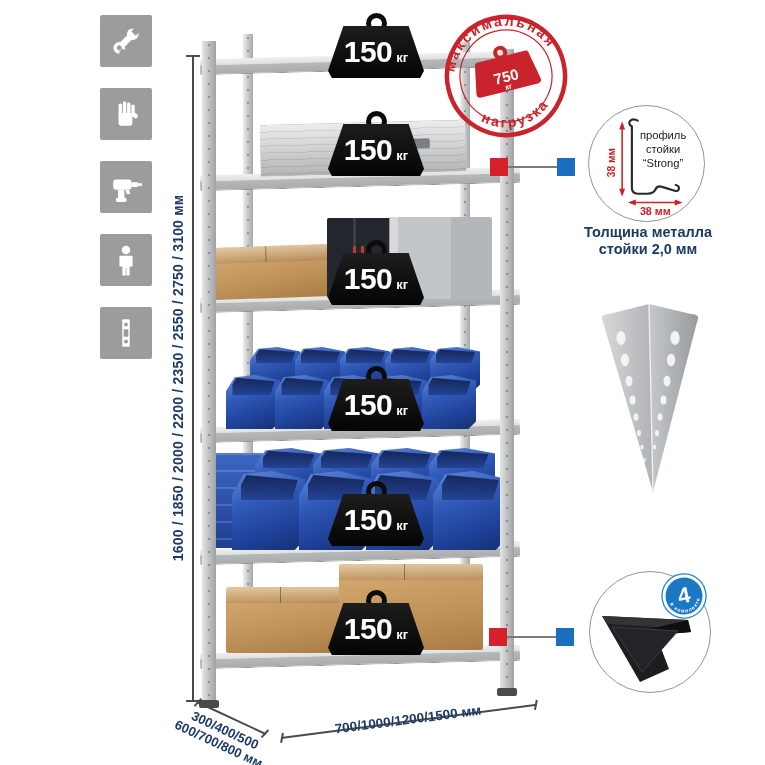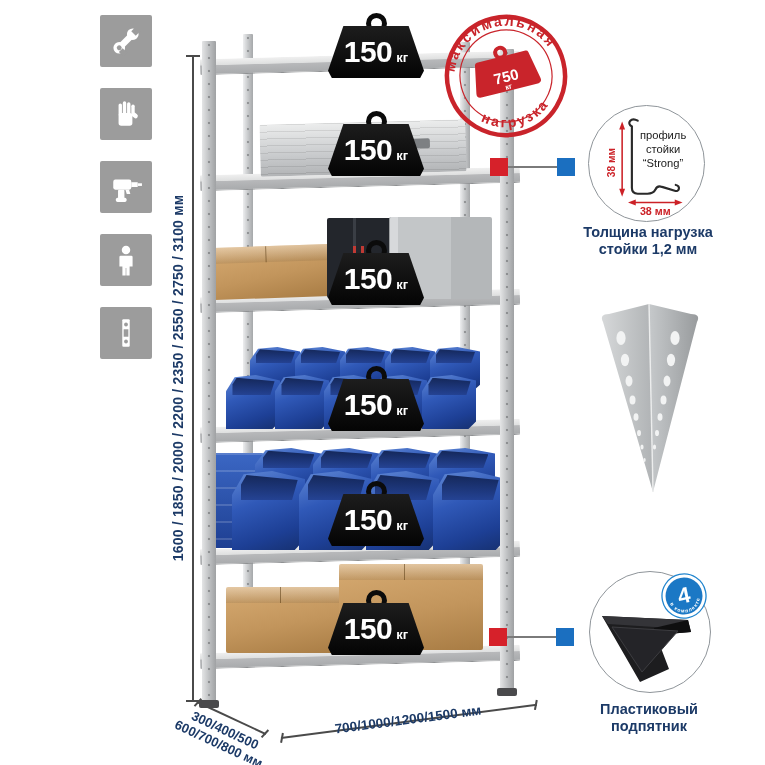--- a/index.html
+++ b/index.html
@@ -277,22 +277,22 @@
       <line x1="45" y1="99" x2="91" y2="99" stroke="#cc2127" stroke-width="1.6"></line>
       <polygon points="40,99 48,96 48,102" fill="#cc2127"></polygon>
       <polygon points="96,99 88,96 88,102" fill="#cc2127"></polygon>
       <text x="68" y="112" text-anchor="middle" font-size="11" font-weight="700" fill="#cc2127" font-family="Liberation Sans, sans-serif">38 мм</text>
       <text x="76" y="34" text-anchor="middle" font-size="11.5" fill="#1a1a1a" font-family="Liberation Sans, sans-serif">профиль</text>
       <text x="76" y="48" text-anchor="middle" font-size="11.5" fill="#1a1a1a" font-family="Liberation Sans, sans-serif">стойки</text>
       <text x="76" y="63" text-anchor="middle" font-size="11.5" fill="#1a1a1a" font-family="Liberation Sans, sans-serif">“Strong”</text>
     </svg>
   </div>
   <div class="caption" style="left:578px;top:224px;width:140px">
-    <div>Толщина нагрузка</div>
-    <div>стойки 1,2 мм</div>
+    <div>Толщина металла</div>
+    <div>стойки 2,0 мм</div>
   </div>
 
   <div style="position:absolute;left:595px;top:296px">
     <svg width="112" height="204" viewBox="0 0 112 204">
       <defs>
         <linearGradient id="gL" x1="0" y1="0" x2="1" y2="0">
           <stop offset="0" stop-color="#d6d8d9"></stop>
             <stop offset="1" stop-color="#b0b3b5"></stop>
         </linearGradient>
         <linearGradient id="gR" x1="0" y1="0" x2="1" y2="0">
@@ -339,24 +339,20 @@
       <g transform="translate(24,24) rotate(-12)">
         <circle r="22" fill="#fff" stroke="#2286cf" stroke-width="1.3"></circle>
         <circle r="18.5" fill="#1b78c5"></circle>
         <text x="0" y="7" text-anchor="middle" font-size="22" font-weight="700" fill="#fff" font-family="Liberation Sans, sans-serif">4</text>
         <text font-size="5" font-weight="700" fill="#fff" letter-spacing="1" font-family="Liberation Sans, sans-serif">
           <textPath href="#badgeArc" startOffset="50%" text-anchor="middle">в комплекте</textPath>
         </text>
       </g>
     </svg>
   </div>
-  <div class="caption" style="left:584px;top:701px;width:130px">
-    <div>Пластиковый</div>
-    <div>подпятник</div>
-  </div>
 
   <div class="dim-line" style="left:197px;top:701px;width:76px;transform:rotate(25deg);transform-origin:0 50%"></div>
   <div class="dim-label" style="left:147px;top:722px;width:150px;transform:rotate(25deg)">
     <div>300/400/500</div>
     <div>600/700/800 мм</div>
   </div>
   <div class="dim-line" style="left:281px;top:737px;width:258px;transform:rotate(-7.4deg);transform-origin:0 50%"></div>
   <div class="dim-label" style="left:283px;top:712px;width:250px;font-size:13.5px;transform:rotate(-7.4deg)">700/1000/1200/1500 мм</div>
 
 </div>

